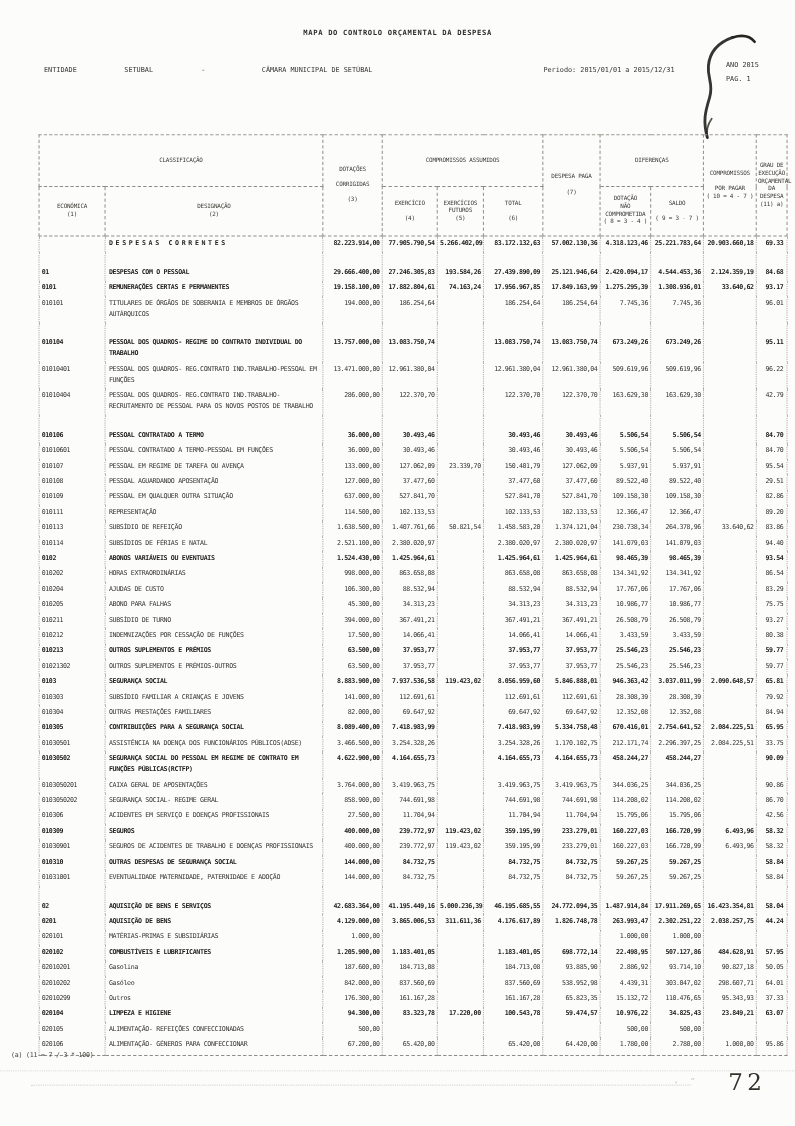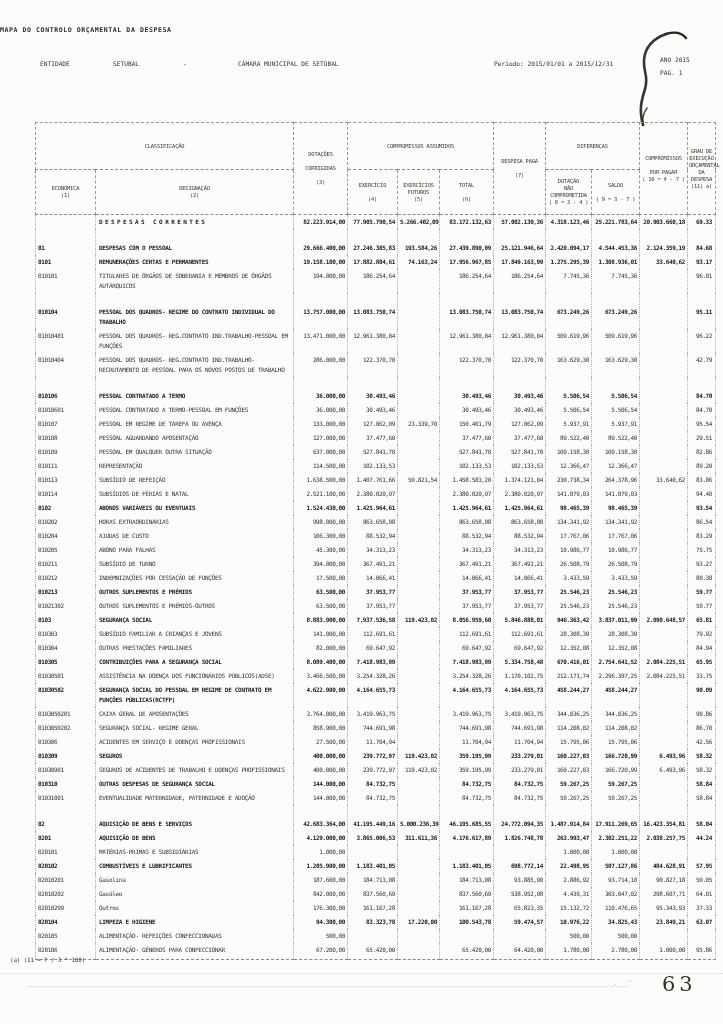--- a/index.html
+++ b/index.html
@@ -1,18 +1,18 @@
 <!DOCTYPE html>
 <html><head>
 <meta charset="utf-8">
 <style>
   html,body{margin:0;padding:0;background:#e8e8e6;}
   .page{position:relative;width:723px;height:1024px;background:#fcfcfa;margin:0 auto;
         font-family:"DejaVu Sans Mono","Liberation Mono",monospace;color:#35332f;overflow:hidden;}
-  .doc-title{position:absolute;top:26px;left:0;right:0;text-align:left;
+  .doc-title{position:absolute;top:26px;left:0;right:0;text-align:center;
              font-size:6.5px;font-weight:bold;letter-spacing:.6px;color:#2e2c29;}
   .meta{position:absolute;top:60px;left:0;right:0;height:30px;font-size:6.2px;}
   .meta span{position:absolute;white-space:nowrap;}
   .m-entlabel{left:40px;}
   .m-entname{left:113px;}
   .m-entsep{left:183px;}
   .m-entfull{left:238px;}
   .m-period{left:494px;}
   .m-ano{left:660px;top:-4px;}
   .m-pag{left:660px;top:9px;}
@@ -726,15 +726,15 @@
           <td class="num">1.000,00</td>
           <td class="num grau">95.86</td>
         </tr>
       </tbody>
   </table>
 
   <div class="footnote">(a) (11 = 7 / 3 * 100)</div>
   <div class="artifact-1"></div>
   <div class="artifact-2"></div>
   <div class="smudge">· ˝</div>
-  <div class="page-number">63</div>
+  <div class="page-number">72</div>
 
 </div>
 
 </body></html>

